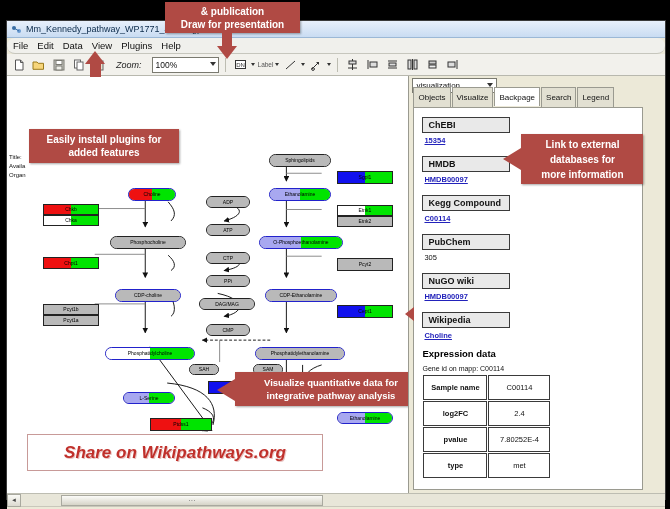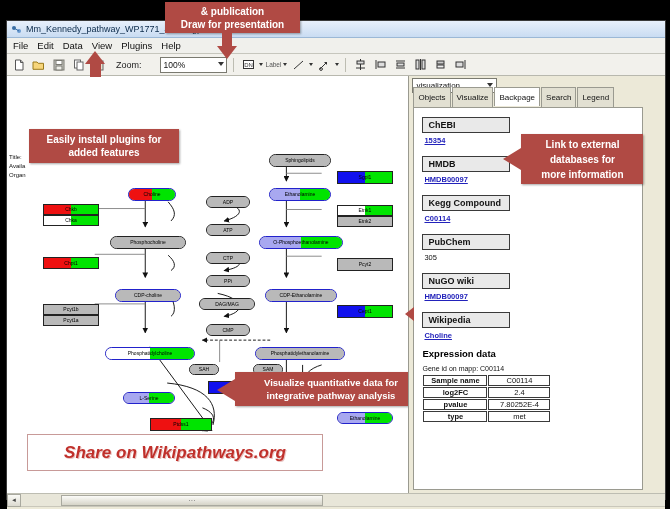--- a/index.html
+++ b/index.html
@@ -3,30 +3,30 @@
 <meta charset="utf-8">
 <style>
   html,body{margin:0;padding:0;background:#000;}
   body{width:670px;height:509px;overflow:hidden;font-family:"Liberation Sans",sans-serif;}
   #app{position:absolute;left:6px;top:20px;width:658px;height:478px;background:#ece9d8;border:1px solid #3a3a3a;}
   
   .titlebar{height:16px;background:linear-gradient(#e8f0fb,#c9dcf2);border-bottom:1px solid #9bb8d6;
             display:flex;align-items:center;padding:0 4px;font-size:9px;color:#0b2a4a;}
   .titlebar .tb-icon{width:11px;height:11px;margin-right:4px;display:inline-block;}
   .menubar{height:15px;background:#f0f0ec;border-bottom:1px solid #c6c6bd;display:flex;align-items:center;
-           gap:9px;padding:0 6px;font-size:9.5px;color:#111;}
+           gap:9px;padding:0 6px;font-size:9.5px;color:#111;border-radius:8px;}
   .menubar span{cursor:default;}
   
   .toolbar{height:21px;background:#f2f1ec;border-bottom:1px solid #b8b8ae;display:flex;align-items:center;
            padding:0 3px;gap:3px;font-size:9px;}
   .tbtn{width:15px;height:15px;display:flex;align-items:center;justify-content:center;
         border:1px solid transparent;border-radius:2px;}
   .tbtn svg{display:block;}
   .sep{width:1px;height:14px;background:#bdbdb2;margin:0 3px;}
-  .zoomlabel{font-size:9px;color:#222;margin:0 15px 0 6px;}
+  .zoomlabel{font-size:9px;color:#222;margin:0 7px 0 6px;font-style:italic;}
   .zoombox{width:62px;height:14px;border:1px solid #7a7a70;background:#fff;font-size:8.5px;
            display:flex;align-items:center;padding-left:3px;color:#111;position:relative;}
   .zoombox .caret{position:absolute;right:2px;top:4px;border-left:3px solid transparent;
            border-right:3px solid transparent;border-top:4px solid #333;}
   .dd{display:flex;align-items:center;gap:2px;}
   .ddcaret{border-left:2.5px solid transparent;border-right:2.5px solid transparent;border-top:3.5px solid #333;}
   .minilabel{font-size:6.5px;color:#555;}
   
   .body{display:flex;height:417px;}
   .canvaswrap{position:relative;width:421px;height:417px;background:#fff;border-right:1px solid #9a9a90;overflow:hidden;}
@@ -43,21 +43,21 @@
   .panelbox{position:absolute;left:4px;top:31px;width:228px;height:381px;background:#fff;border:1px solid #9a9a90;
             overflow:hidden;}
   .bpinner{padding:6px 8px;}
   .bphdr{border:1px solid #3a3a3a;background:#e9e9e9;font-size:9px;font-weight:bold;color:#111;
          padding:2px 5px;display:inline-block;min-width:76px;}
   .bplink{font-size:7.5px;color:#2222bb;text-decoration:underline;margin:3px 0 8px 2px;display:block;font-weight:bold;}
   .bpval{font-size:7.5px;color:#111;margin:3px 0 8px 2px;display:block;}
   .exphdr{font-size:9.5px;font-weight:bold;color:#000;margin:2px 0 6px 0;}
   .geneline{font-size:7px;color:#111;margin-bottom:2px;}
   table.expr{border-collapse:separate;border-spacing:1px;font-size:7.5px;}
-  table.expr td{border:1px solid #3a3a3a;background:#fff;text-align:center;padding:0 4px;color:#111;}
+  table.expr td{border:1px solid #3a3a3a;background:#fff;text-align:center;padding:7px 4px;color:#111;}
   table.expr td.k{font-weight:bold;width:54px;}
   table.expr td.v{width:52px;}
   
   .hscroll{height:12px;background:#e8e6d9;border-top:1px solid #bdbdb2;display:flex;align-items:center;}
   .hsbtn{width:12px;height:11px;border:1px solid #a9a99f;background:linear-gradient(#fafaf6,#dcdad0);
          display:flex;align-items:center;justify-content:center;font-size:6px;color:#444;}
   .hsthumb{height:9px;background:linear-gradient(#fbfbf8,#d6d4c8);border:1px solid #a9a99f;
            width:260px;margin-left:40px;display:flex;align-items:center;justify-content:center;color:#777;font-size:7px;}
   .statusbar{height:14px;background:#ece9d8;border-top:1px solid #c9c7bb;display:flex;align-items:center;
              font-size:7.5px;color:#111;padding-left:3px;}

